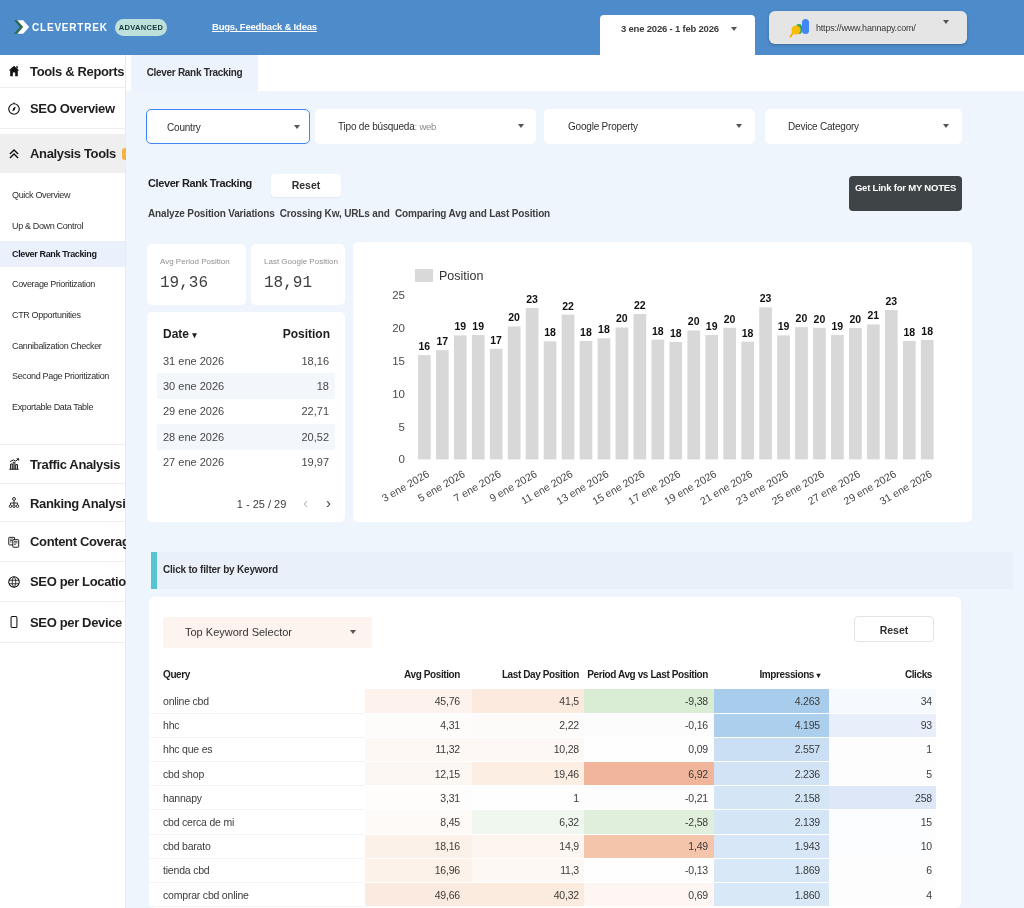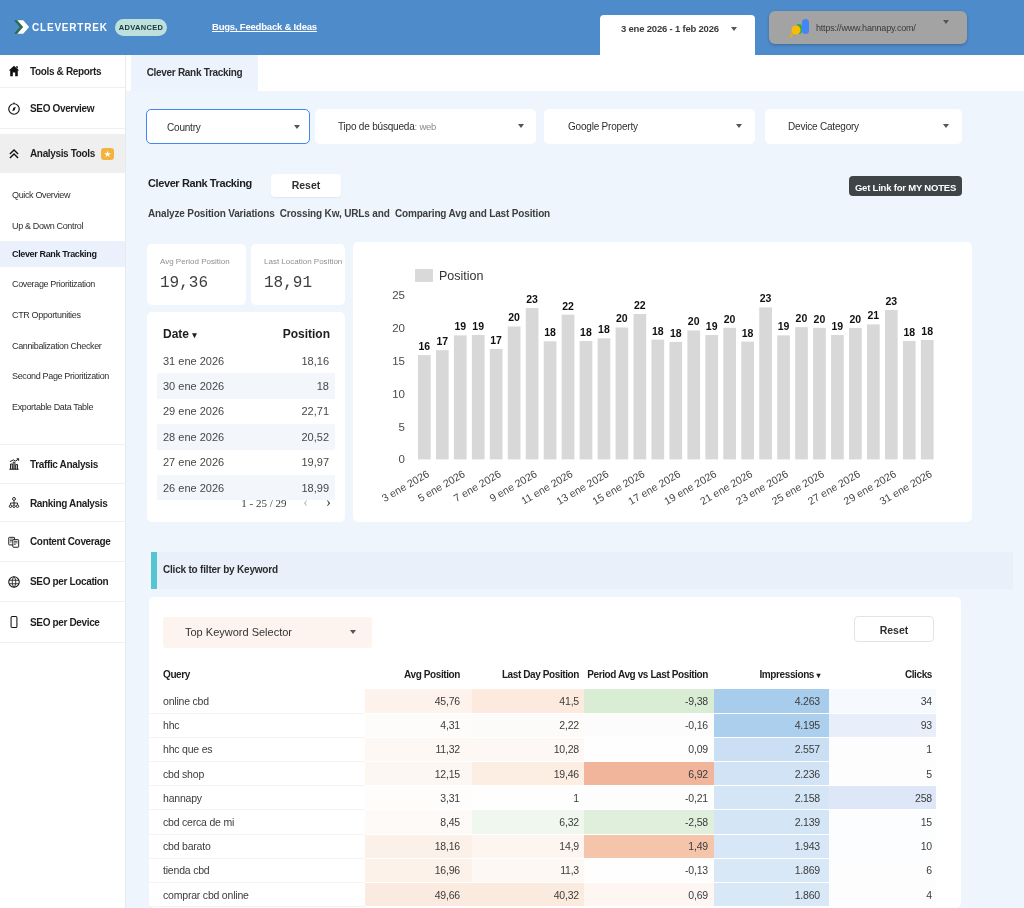--- a/index.html
+++ b/index.html
@@ -8,32 +8,32 @@
 
   
   #topbar { position:absolute; left:0; top:0; width:1024px; height:55px; background:#4e8bcb; }
   #logo { position:absolute; left:13px; top:19px; display:flex; align-items:center; }
   #logotext { color:#fff; font-size:10px; font-weight:bold; letter-spacing:0.8px; margin-left:2px; }
   #advpill { position:absolute; left:115px; top:19px; width:52px; height:17px; background:#bee0db; border-radius:9px; color:#15353a; font-size:7.5px; font-weight:bold; text-align:center; line-height:17px; letter-spacing:.3px; }
   #bugs { position:absolute; left:212px; top:21px; color:#fff; font-size:9.5px; font-weight:bold; text-decoration:underline; letter-spacing:-0.2px; }
   #datebox { position:absolute; left:600px; top:15px; width:155px; height:44px; background:#fff; border-radius:4px; }
   #datebox .txt { position:absolute; left:21px; top:8px; font-size:9.5px; font-weight:bold; color:#3a3a3a; letter-spacing:-0.2px; }
   #datebox .car { position:absolute; left:131px; top:12px; }
-  #urlbox { position:absolute; left:769px; top:11px; width:198px; height:33px; background:#a3a3a3; border-radius:6px; box-shadow:0 1px 3px rgba(0,0,0,.25); }
+  #urlbox { position:absolute; left:769px; top:11px; width:198px; height:33px; background:#e5e5e5; border-radius:6px; box-shadow:0 1px 3px rgba(0,0,0,.25); }
   #urlbox .txt { position:absolute; left:47px; top:12px; font-size:9px; color:#3a3a3a; letter-spacing:-0.2px; }
   #urlbox .car { position:absolute; left:174px; top:9px; border-left-width:3.5px; border-right-width:3.5px; border-top-width:4.5px; }
   .caret { width:0; height:0; border-left:4px solid transparent; border-right:4px solid transparent; border-top:5px solid #555; }
   .caret.sm { border-left-width:3px; border-right-width:3px; border-top-width:4px; }
 
   
   #sidebar { position:absolute; left:0; top:55px; width:126px; height:853px; background:#fff; border-right:1px solid #e9e9ee; }
   .nav-main { position:absolute; left:0; width:125px; display:flex; align-items:center; }
   .nav-main.bb { border-bottom:1px solid #efeff2; }
   .nav-main .ic { width:14px; height:14px; margin-left:7px; flex:none; }
-  .nav-main .lb { font-size:10px; font-weight:bold; color:#1f1f1f; margin-left:9px; letter-spacing:-0.35px; white-space:nowrap; }
+  .nav-main .lb { font-size:13px; font-weight:bold; color:#1f1f1f; margin-left:9px; letter-spacing:-0.35px; white-space:nowrap; }
   .nav-sub { position:absolute; left:0; width:125px; height:30px; display:flex; align-items:center; padding-left:12px; font-size:9px; color:#2e2e2e; letter-spacing:-0.35px; white-space:nowrap; }
   .nav-sub.sel { background:#eaf1fd; font-weight:bold; color:#16161a; }
   #navgray { background:#efefef; }
   #star { width:13px; height:12px; background:#f2b43e; border-radius:3px; margin-left:6px; color:#fff; font-size:8.5px; text-align:center; line-height:12px; flex:none; }
 
   
   #tabbar { position:absolute; left:126px; top:55px; width:898px; height:36px; background:#fff; }
   #activetab { position:absolute; left:5px; top:0; width:127px; height:36px; background:#ecf3fd; font-size:10px; font-weight:bold; color:#2b2b2b; text-align:center; line-height:36px; letter-spacing:-0.3px; }
   #qabtn { position:absolute; left:689px; top:3px; width:150px; height:25px; background:#ef9435; border-radius:5px; color:#fff; font-size:9.5px; font-weight:bold; text-align:center; line-height:25px; }
 
@@ -43,37 +43,37 @@
   .fbox .lb { position:absolute; top:12px; font-size:10px; color:#2f2f2f; letter-spacing:-0.2px; }
   .fbox .car { position:absolute; top:15px; }
   #f1 { left:20px; width:164px; border:1.5px solid #4285f4; }
   #f2 { left:189px; width:221px; }
   #f3 { left:418px; width:211px; }
   #f4 { left:639px; width:197px; }
 
   #h1title { position:absolute; left:22px; top:86px; font-size:11px; font-weight:bold; color:#1d1d1d; letter-spacing:-0.4px; }
   #resetbtn { position:absolute; left:145px; top:83px; width:70px; height:23px; background:#fff; border-radius:4px; font-size:10.5px; font-weight:bold; color:#2f2f2f; text-align:center; line-height:23px; box-shadow:0 1px 2px rgba(0,0,0,.06); }
   #subtitle { position:absolute; left:22px; top:117px; font-size:10px; font-weight:bold; color:#3d3d3d; letter-spacing:-0.15px; }
-  #notesbtn { position:absolute; left:723px; top:85px; width:113px; height:20px; background:#3f4447; border-radius:4px; color:#fff; font-size:9.5px; font-weight:bold; text-align:center; line-height:24px; letter-spacing:-0.2px; }
+  #notesbtn { position:absolute; left:723px; top:85px; width:113px; height:35px; background:#3f4447; border-radius:4px; color:#fff; font-size:9.5px; font-weight:bold; text-align:center; line-height:24px; letter-spacing:-0.2px; }
 
   
   .scard { position:absolute; top:153px; height:61px; background:#fff; border-radius:5px; }
   .scard .cap { position:absolute; left:13px; top:13px; font-size:8px; color:#909090; }
   .scard .val { position:absolute; left:13px; top:30px; font-size:16px; color:#3f3f3f;font-family:Liberation Mono, monospace; }
   #sc1 { left:21px; width:99px; }
   #sc2 { left:125px; width:94px; }
 
   
   #ltable { position:absolute; left:21px; top:221px; width:198px; height:210px; background:#fff; border-radius:5px; font-size:11px; color:#474747; }
   #ltable .hdr { position:absolute; left:16px; right:15px; top:15px; font-weight:bold; color:#1e1e1e; font-size:12px; }
   #ltable .rows { position:absolute; left:10px; right:10px; top:36px; }
   #ltable .r { height:25.4px; display:flex; align-items:center; padding:0 6px; }
   #ltable .r:nth-child(even) { background:#f3f6fa; }
   #ltable .r .d { flex:1; }
-  #ltable .pag { position:absolute; right:14px; bottom:11px; font-size:11px; color:#3c3c3c;font-family:Liberation Serif, serif; }
+  #ltable .pag { position:absolute; right:14px; bottom:11px; font-size:11px; color:#3c3c3c; }
 
   
   #chartcard { position:absolute; left:227px; top:151px; width:619px; height:280px; background:#fff; border-radius:5px; }
 
   
   #kbanner { position:absolute; left:25px; top:461px; width:862px; height:37px; background:#e9f0fa; }
   #kbanner .bar { position:absolute; left:0; top:0; width:6px; height:37px; background:#55c5d2; }
   #kbanner .t { position:absolute; left:12px; top:12px; font-size:10px; font-weight:bold; color:#2b2b2b; letter-spacing:-0.2px; }
   #kcard { position:absolute; left:23px; top:506px; width:812px; height:311px; background:#fff; border-radius:5px; }
   #kwsel { position:absolute; left:14px; top:20px; width:209px; height:31px; background:#fdf4f0; border-radius:3px; }
@@ -219,21 +219,21 @@
   <div id="h1title">Clever Rank Tracking</div>
   <div id="resetbtn">Reset</div>
   <div id="subtitle">Analyze Position Variations&nbsp; Crossing Kw, URLs and&nbsp; Comparing Avg and Last Position</div>
   <div id="notesbtn">Get Link for MY NOTES</div>
 
   <div class="scard" id="sc1">
       <span class="cap">Avg Period Position</span>
       <span class="val">19,36</span>
     </div>
   <div class="scard" id="sc2">
-      <span class="cap">Last Location Position</span>
+      <span class="cap">Last Google Position</span>
       <span class="val">18,91</span>
     </div>
 
   <div id="ltable">
     <div class="hdr">Date <span style="font-size:9px">▾</span><span style="float:right">Position</span></div>
     <div class="rows">
       <div class="r">
           <span class="d">31 ene 2026</span>
           <span>18,16</span>
         </div>
@@ -245,24 +245,20 @@
           <span class="d">29 ene 2026</span>
           <span>22,71</span>
         </div>
       <div class="r">
           <span class="d">28 ene 2026</span>
           <span>20,52</span>
         </div>
       <div class="r">
           <span class="d">27 ene 2026</span>
           <span>19,97</span>
-        </div>
-      <div class="r">
-          <span class="d">26 ene 2026</span>
-          <span>18,99</span>
         </div>
     </div>
     <div class="pag">1 - 25 / 29 <span style="color:#b9b9b9;display:inline-block;margin-left:14px;font-size:14px">‹</span><span style="display:inline-block;margin-left:18px;font-size:15px">›</span></div>
   </div>
 
   <div id="chartcard"><svg id="chartsvg" width="619" height="280" viewBox="0 0 619 280">
         <rect x="62" y="27" width="18" height="13" fill="#d9d9d9"></rect>
         <text x="86" y="38" font-size="12.5" fill="#333" font-family="&quot;Liberation Sans&quot;,sans-serif">Position</text>
         <text x="52" y="221.4" font-size="11.5" fill="#4a4a4a" text-anchor="end" font-family="&quot;Liberation Sans&quot;,sans-serif">0</text>
         <text x="52" y="188.5" font-size="11.5" fill="#4a4a4a" text-anchor="end" font-family="&quot;Liberation Sans&quot;,sans-serif">5</text>

